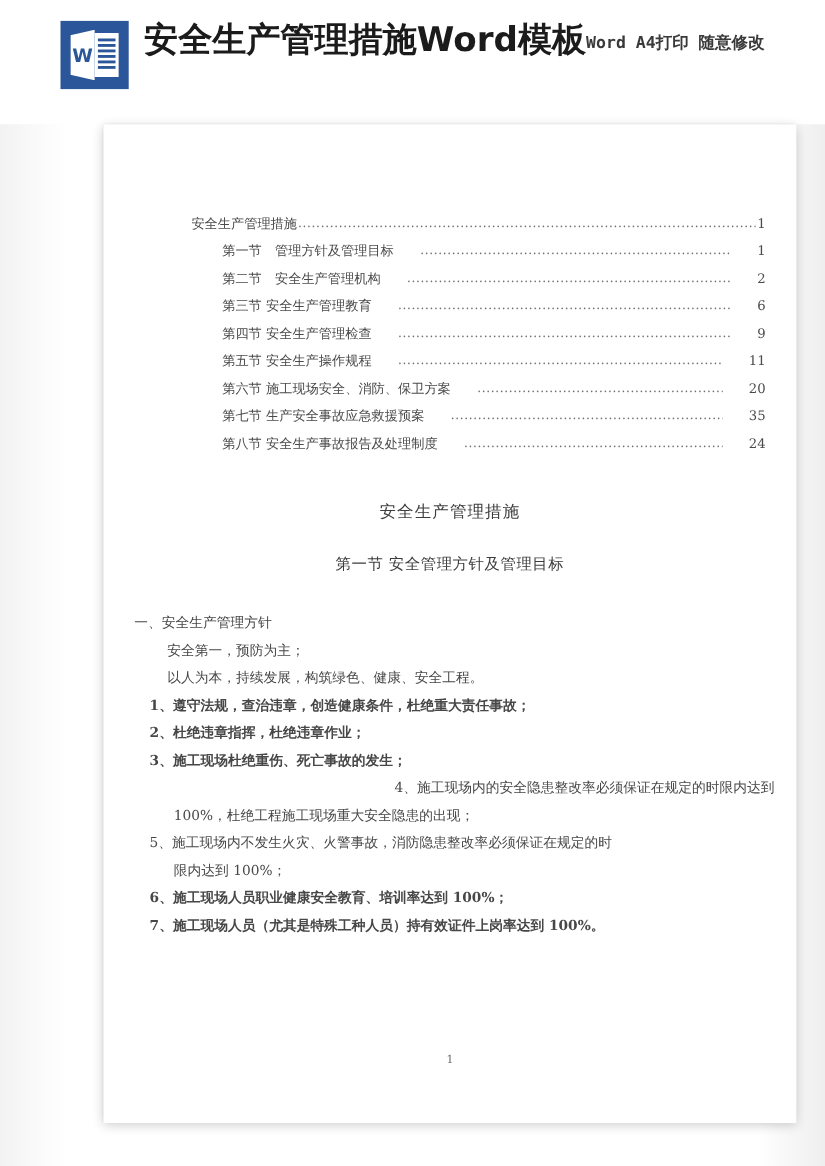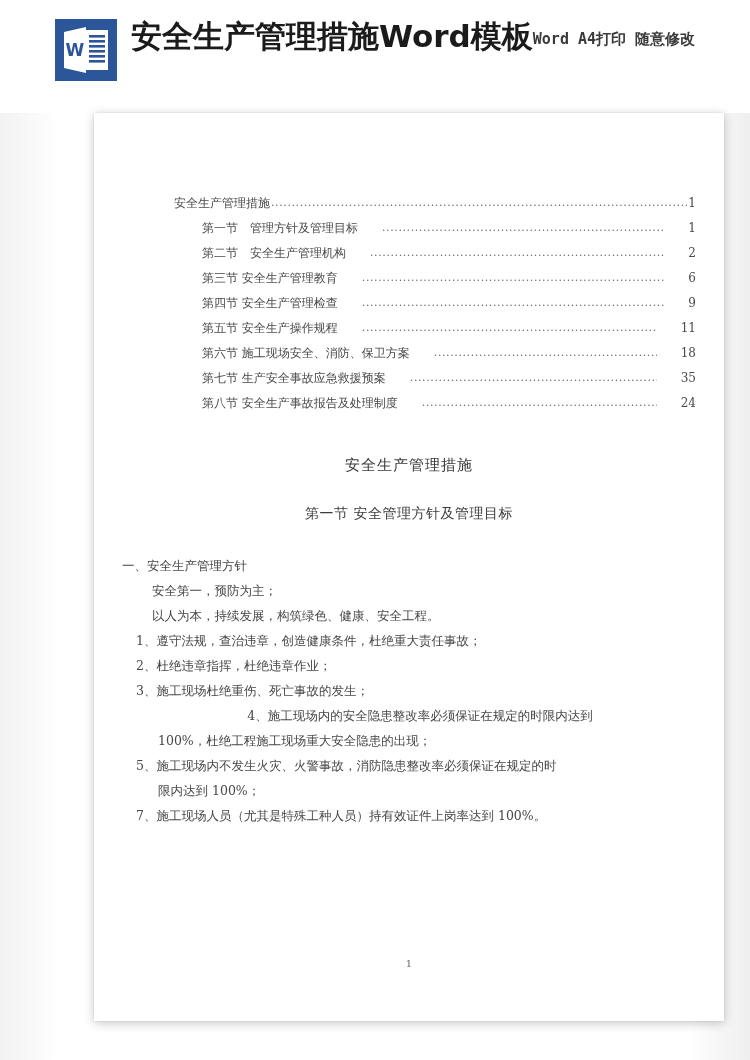--- a/index.html
+++ b/index.html
@@ -174,36 +174,36 @@
     box-sizing: border-box;
     padding: 0 20px 0 28px;
   }
   .para {
     font-size: 12.5px;
     line-height: 25px;
     color: #474747;
     white-space: nowrap;
   }
   .para.indent1 { padding-left: 30px; }
-  .para.num { padding-left: 14px; }
+  .para.num { padding-left: 14px; font-weight: bold; }
 
   .para-wrap {
     font-size: 12.5px;
     line-height: 25px;
     color: #474747;
     padding-left: 14px;
   }
   .para-wrap .l1 {
     display: block;
     white-space: nowrap;
     text-align: justify;
   }
   .para-wrap .l1.justify {
     display: flex;
-    justify-content: center;
+    justify-content: flex-end;
   }
   .para-wrap .l1.justify > span { display: inline-block; }
   .para-wrap .l2 {
     display: block;
     padding-left: 22px;
     white-space: nowrap;
   }
 
   
   .page-no {
@@ -286,21 +286,21 @@
 
         <div class="toc-row lvl1">
           <span class="toc-label">第五节 安全生产操作规程</span>
           <span class="toc-dots">.......................................................................................................................</span>
           <span class="toc-page">11</span>
         </div>
 
         <div class="toc-row lvl1">
           <span class="toc-label">第六节 施工现场安全、消防、保卫方案</span>
           <span class="toc-dots">.......................................................................................................................</span>
-          <span class="toc-page">18</span>
+          <span class="toc-page">20</span>
         </div>
 
         <div class="toc-row lvl1">
           <span class="toc-label">第七节 生产安全事故应急救援预案</span>
           <span class="toc-dots">.......................................................................................................................</span>
           <span class="toc-page">35</span>
         </div>
 
         <div class="toc-row lvl1">
           <span class="toc-label">第八节 安全生产事故报告及处理制度</span>
@@ -329,20 +329,21 @@
               <span>4、施工现场内的安全隐患整改率必须保证在规定的时限内达到</span>
             </span>
           <span class="l2">100%，杜绝工程施工现场重大安全隐患的出现；</span>
         </div>
 
         <div class="para-wrap">
           <span class="l1">5、施工现场内不发生火灾、火警事故，消防隐患整改率必须保证在规定的时</span>
           <span class="l2">限内达到 100%；</span>
         </div>
 
+        <div class="para num">6、施工现场人员职业健康安全教育、培训率达到 100%；</div>
         <div class="para num">7、施工现场人员（尤其是特殊工种人员）持有效证件上岗率达到 100%。</div>
 
       </div>
 
       <div class="page-no">1</div>
 
     </div>
   </div>
 </div>
 

